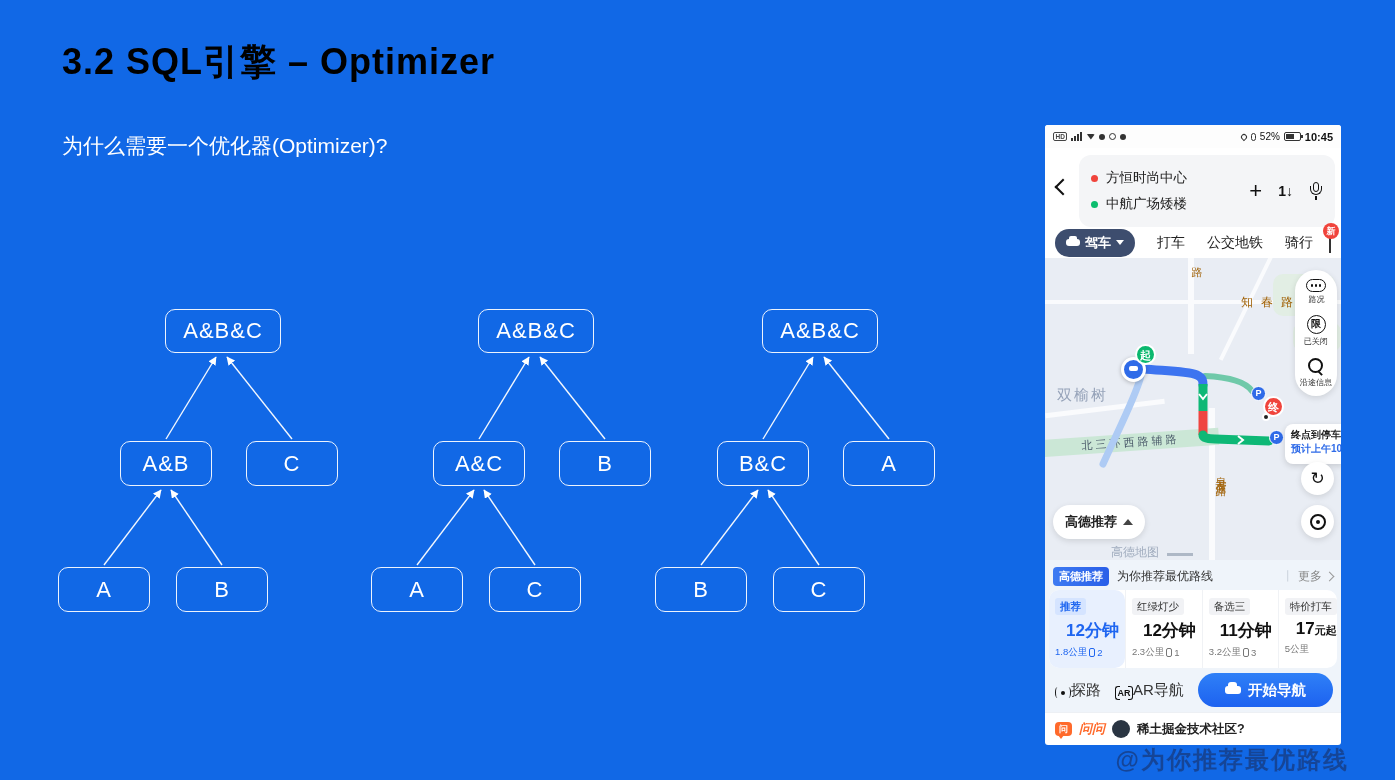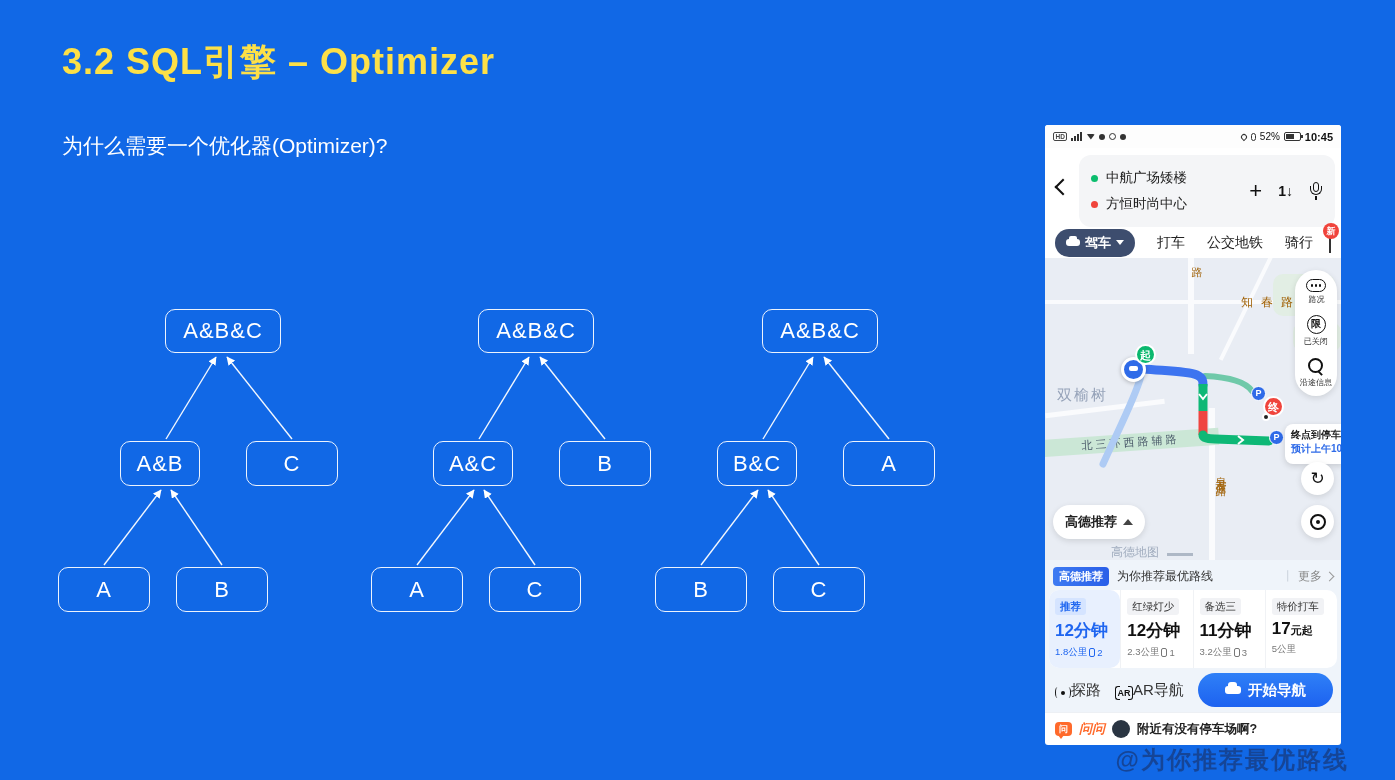--- a/index.html
+++ b/index.html
@@ -1,32 +1,32 @@
 <!DOCTYPE html>
 <html><head>
 <meta charset="utf-8">
 <style>
   * { margin:0; padding:0; box-sizing:border-box; }
   html,body { width:1395px; height:780px; }
   body { font-family:"Liberation Sans","DejaVu Sans",sans-serif; }
   .slide { position:relative; width:1395px; height:780px; background:#1168E6; overflow:hidden; }
 
   
-  .title { position:absolute; left:62px; top:38px; font-size:36px; font-weight:700; color:#fde047; letter-spacing:1px; }
+  .title { position:absolute; left:62px; top:38px; font-size:36px; font-weight:700; color:#000000; letter-spacing:1px; }
   .question { position:absolute; left:62px; top:132px; font-size:21px; font-weight:400; color:#fff; }
   .sql { position:absolute; left:62px; top:222px; font-family:"DejaVu Sans Mono","Liberation Mono",monospace; font-size:17px; color:#fff; letter-spacing:.5px; }
   .wm { position:absolute; right:46px; top:744px; font-size:24px; font-weight:700; color:rgba(25,40,85,.55); letter-spacing:2px; }
 
   
   .tree { position:absolute; top:305px; width:295px; height:315px; }
   .tree svg.connect { position:absolute; left:0; top:0; width:295px; height:315px; }
   .tbox { position:absolute; border:1.6px solid rgba(255,255,255,.92); border-radius:10px; color:#fff;
           display:flex; align-items:center; justify-content:center; font-size:22px; letter-spacing:1px; }
   .tbox.root  { left:115px; top:4px;   width:116px; height:44px; }
-  .tbox.midL  { left:70px;  top:136px; width:80px;  height:45px; }
+  .tbox.midL  { left:70px;  top:136px; width:92px;  height:45px; }
   .tbox.midR  { left:196px; top:136px; width:92px;  height:45px; }
   .tbox.leafL { left:8px;   top:262px; width:92px;  height:45px; }
   .tbox.leafR { left:126px; top:262px; width:92px;  height:45px; }
   .connect line { stroke:rgba(255,255,255,.95); stroke-width:1.4; }
 
   
   .phone { position:absolute; left:1045px; top:125px; width:296px; height:620px; background:#fff;
            border-radius:3px; overflow:hidden; font-size:12px; color:#222; }
 
   
@@ -126,21 +126,21 @@
   .sheet-sub { font-size:12px; color:#333; margin-left:8px; }
   .sheet-more { margin-left:auto; display:flex; align-items:center; gap:4px; color:#888; font-size:12px; }
   .pipe { color:#C9D1DB; }
   .chev-r { width:7px; height:7px; border-right:1.8px solid #999; border-top:1.8px solid #999; transform:rotate(45deg); }
   .route-cards { position:absolute; left:4px; right:4px; top:30px; height:78px; background:#fff; border-radius:10px; display:flex; }
   .rcol { flex:1; padding:8px 6px; display:flex; flex-direction:column; gap:4px; border-left:1px solid #F0F2F5; }
   .rcol:first-child { border-left:none; }
   .rcol.sel { background:#E8F0FE; border-radius:10px; border-left:none; }
   .rtag { align-self:flex-start; font-size:10.5px; color:#333; background:#F1F2F5; border-radius:3px; padding:1.5px 5px; white-space:nowrap; }
   .rcol.sel .rtag { background:#D5E4FF; color:#1F66F0; font-weight:700; }
-  .rtime { font-size:17px; font-weight:700; color:#111; white-space:nowrap; }
+  .rtime { font-size:17px; font-weight:700; color:#111; white-space:nowrap;margin-left:11px; }
   .rtime .suf { font-size:11px; }
   .rcol.sel .rtime { color:#1F66F0; }
   .rdet { display:flex; align-items:center; gap:2px; font-size:9.5px; color:#777; white-space:nowrap; }
   .rcol.sel .rdet { color:#1F66F0; }
   .tl-ico { display:inline-block; width:6px; height:9px; border:1px solid currentColor; border-radius:2px; }
   .actions { position:absolute; left:10px; right:8px; top:112px; height:36px; display:flex; align-items:center; gap:14px; }
   .act { display:flex; align-items:flex-end; gap:0; }
   .act-lab { font-size:15px; color:#333; }
   .ico-radar { display:flex; align-items:center; height:14px; gap:1px; }
   .ico-radar .arcL { width:5px; height:11px; border-left:1.6px solid #111; border-radius:50%; }
@@ -247,26 +247,26 @@
         <span class="sb-batt">
             <i></i>
           </span>
         <span class="sb-time">10:45</span>
       </div>
     </div>
 
     <span class="back"></span>
     <div class="field">
       <div class="frow">
+        <span class="dotR"></span>
+        <span class="ftext">方恒时尚中心</span>
+      </div>
+      <div class="frow">
         <span class="dotG"></span>
         <span class="ftext">中航广场矮楼</span>
-      </div>
-      <div class="frow">
-        <span class="dotR"></span>
-        <span class="ftext">方恒时尚中心</span>
       </div>
       <div class="ficons">
         <span class="plus">+</span>
         <span class="swap">1↓</span>
         <span class="mic-ico">
             <span class="cap"></span>
             <span class="arc"></span>
             <span class="stem"></span>
           </span>
       </div>
@@ -426,18 +426,18 @@
           <span class="car-ico-w"></span>
           <span>开始导航</span>
         </div>
       </div>
     </div>
 
     <div class="ask">
       <span class="ask-ico">问</span>
       <span class="ask-label">问问</span>
       <span class="avatar"></span>
-      <span class="ask-text">附近有没有停车场啊?</span>
+      <span class="ask-text">稀土掘金技术社区?</span>
     </div>
   </div>
 
   <div class="wm">@为你推荐最优路线</div>
 </div>
 
 </body></html>

